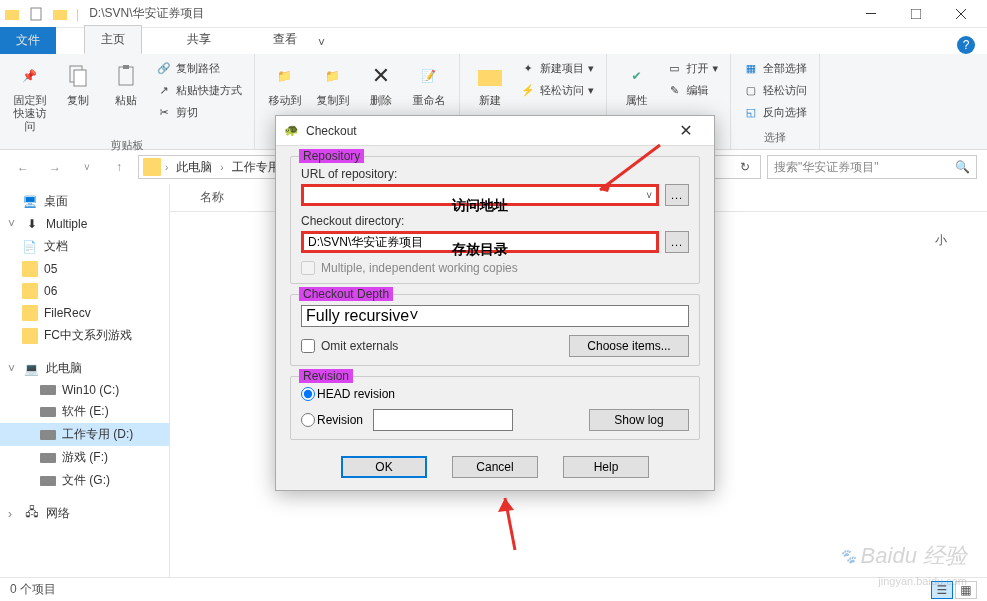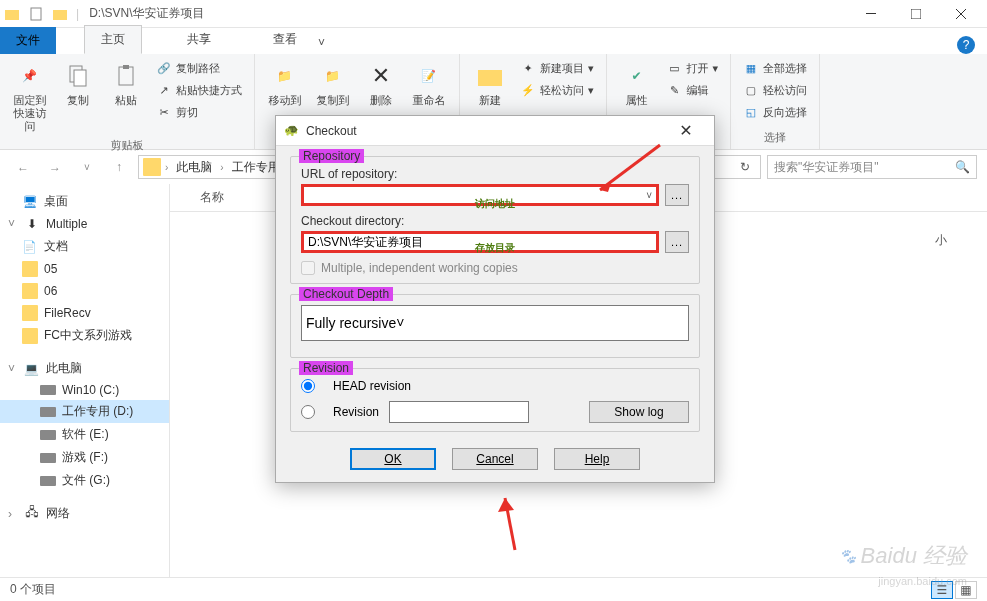--- a/index.html
+++ b/index.html
@@ -8,21 +8,21 @@
     
     .titlebar { height: 28px; background: #fff; border-bottom: 1px solid #e5e5e5; display: flex; align-items: center; padding: 0 4px; }
     .titlebar .qat { display: flex; gap: 8px; align-items: center; margin-right: 10px; }
     .titlebar .qat-icon { width: 16px; height: 16px; display: flex; align-items: center; justify-content: center; color: #555; }
     .titlebar .path { color: #555; font-size: 12px; }
     .titlebar .winbtns { margin-left: auto; display: flex; }
     .titlebar .winbtn { width: 45px; height: 28px; display: flex; align-items: center; justify-content: center; color: #333; }
     
     
     .ribbontabs { height: 26px; display: flex; align-items: flex-end; background: #fff; }
-    .ribbontabs .filetab { background: #1979ca; color: #000000; padding: 5px 16px; font-size: 12px; }
+    .ribbontabs .filetab { background: #1979ca; color: #e5e5e5; padding: 5px 16px; font-size: 12px; }
     .ribbontabs .tab { padding: 5px 16px; font-size: 12px; color: #444; border: 1px solid transparent; margin-left: 28px; }
     .ribbontabs .tab.active { border: 1px solid #ccc; border-bottom: 1px solid #f5f6f7; background: #f5f6f7; }
     .ribbontabs .helpicon { margin-left: auto; margin-right: 12px; width: 18px; height: 18px; background: #1979ca; color: #fff; border-radius: 50%; display: flex; align-items: center; justify-content: center; font-size: 12px; }
     .ribbontabs .expand { margin-right: 8px; color: #555; padding: 4px; }
     
     
     .ribbon { height: 96px; background: #f5f6f7; border-bottom: 1px solid #ddd; display: flex; }
     .ribbon-group { border-right: 1px solid #e1e1e1; padding: 4px 8px; display: flex; flex-direction: column; }
     .ribbon-group-label { text-align: center; font-size: 11px; color: #666; margin-top: auto; padding-top: 2px; }
     .ribbon-items { display: flex; gap: 4px; align-items: flex-start; flex: 1; }
@@ -78,31 +78,31 @@
     .fieldset-title { position: absolute; top: -8px; left: 8px; background: #d946ef; padding: 0 4px; font-size: 12px; color: #333; }
     .field-label { font-size: 12px; color: #333; margin-bottom: 3px; }
     .field-row { display: flex; gap: 6px; margin-bottom: 8px; align-items: center; }
     .combo, .textin { flex: 1; height: 22px; border: 1px solid #7a7a7a; background: #fff; padding: 0 4px; font-size: 12px; display: flex; align-items: center; position: relative; }
     .combo .arrow { position: absolute; right: 4px; color: #555; font-size: 10px; }
     .browsebtn { width: 24px; height: 22px; border: 1px solid #999; background: #e1e1e1; display: flex; align-items: center; justify-content: center; font-size: 11px; letter-spacing: 1px; }
     .redbox { border: 3px solid #e6302a !important; }
     .checkbox-row { display: flex; align-items: center; gap: 6px; font-size: 12px; color: #888; }
     .checkbox-row input { width: 14px; height: 14px; }
     .checkbox-row.enabled { color: #333; }
-    .select-full { width: 100%; height: 36px; border: 1px solid #7a7a7a; background: #fff; padding: 0 4px; font-size: 14px; display: flex; align-items: center; position: relative; margin-bottom: 8px; }
+    .select-full { width: 100%; height: 22px; border: 1px solid #7a7a7a; background: #fff; padding: 0 4px; font-size: 16px; display: flex; align-items: center; position: relative; margin-bottom: 8px; }
     .dlgbtn { min-width: 86px; height: 22px; border: 1px solid #999; background: #e1e1e1; font-size: 12px; display: flex; align-items: center; justify-content: center; }
-    .radio-row { display: flex; align-items: flex-start; gap: 18px; font-size: 12px; margin-bottom: 8px; }
+    .radio-row { display: flex; align-items: flex-start; gap: 2px; font-size: 12px; margin-bottom: 8px; }
     .radio-row input[type=radio] { width: 14px; height: 14px; }
     .revision-row { display: flex; align-items: center; gap: 10px; }
     .rev-input { width: 140px; height: 22px; border: 1px solid #7a7a7a; background: #fff; }
-    .dialog-buttons { display: flex; justify-content: center; gap: 16px; padding: 6px 0 2px; text-decoration: underline; }
+    .dialog-buttons { display: flex; justify-content: center; gap: 25px; padding: 6px 0 2px; }
     .okbtn { border: 2px solid #0078d7 !important; }
     
     
-    .annot { position: absolute; color: #4d7c0f; font-size: 10px; font-weight: bold; pointer-events: none; margin-left: 23px; }
+    .annot { position: absolute; color: #000000; font-size: 14px; font-weight: bold; pointer-events: none; }
     .arrow-svg { position: absolute; pointer-events: none; }
     
     
     .watermark { position: absolute; right: 20px; bottom: 30px; font-size: 22px; color: rgba(150,150,150,0.4); font-style: italic; display: flex; align-items: center; gap: 4px; }
     .watermark-sub { position: absolute; right: 20px; bottom: 14px; font-size: 11px; color: rgba(150,150,150,0.4); }
     
     svg { display: block; }
   </style>
 </head>
 <body>
@@ -327,27 +327,27 @@
     <div style="height:10px"></div>
     <div class="tree-item l1">
         <span class="chev">˅</span>
         <span class="ticon pc">💻</span>
         <span>此电脑</span>
       </div>
     <div class="tree-item l2">
         <span class="ticon drive"></span>
         <span>Win10 (C:)</span>
       </div>
+    <div class="tree-item l2">
+        <span class="ticon drive"></span>
+        <span>软件 (E:)</span>
+      </div>
     <div class="tree-item l2 selected">
         <span class="ticon drive"></span>
         <span>工作专用 (D:)</span>
-      </div>
-    <div class="tree-item l2">
-        <span class="ticon drive"></span>
-        <span>软件 (E:)</span>
       </div>
     <div class="tree-item l2">
         <span class="ticon drive"></span>
         <span>游戏 (F:)</span>
       </div>
     <div class="tree-item l2">
         <span class="ticon drive"></span>
         <span>文件 (G:)</span>
       </div>
     <div style="height:10px"></div>
@@ -402,20 +402,27 @@
         <span>Multiple, independent working copies</span>
       </div>
     </div>
 
     <div class="fieldset">
       <div class="fieldset-title">Checkout Depth</div>
       <div class="select-full">
           <span>Fully recursive</span>
           <span class="arrow">˅</span>
         </div>
+      <div style="display:flex;justify-content:space-between;align-items:center">
+        <div class="checkbox-row enabled">
+          <input type="checkbox" style="">
+          <span>Omit externals</span>
+        </div>
+        <div class="dlgbtn" style="min-width:120px">Choose items...</div>
+      </div>
     </div>
 
     <div class="fieldset">
       <div class="fieldset-title">Revision</div>
       <div class="radio-row">
         <input type="radio" name="rev" checked="" style="">
         <span>HEAD revision</span>
       </div>
       <div class="revision-row">
         <div class="radio-row" style="margin-bottom:0">

